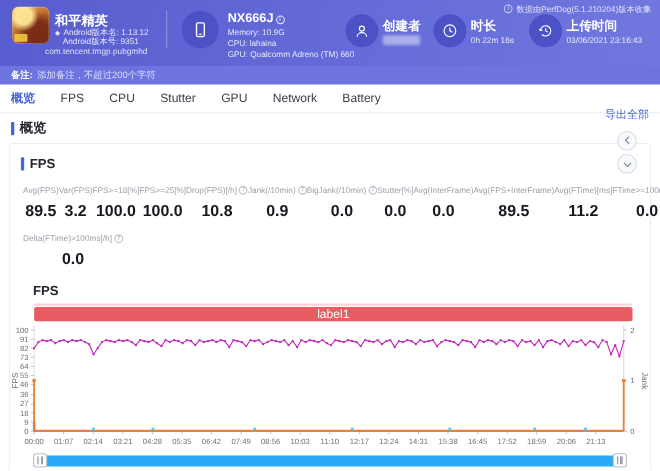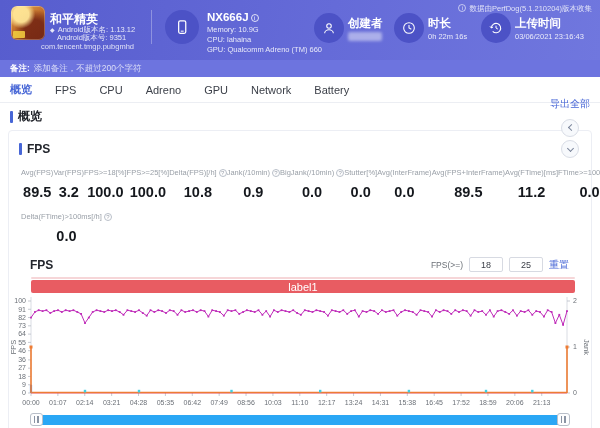--- a/index.html
+++ b/index.html
@@ -158,21 +158,21 @@
 
 <div class="note-bar">
   <b>备注:</b>
   <span>添加备注，不超过200个字符</span>
 </div>
 
 <nav class="tabs" id="tabs">
     <span class="tab active">概览</span>
     <span class="tab">FPS</span>
     <span class="tab">CPU</span>
-    <span class="tab">Adreno</span>
+    <span class="tab">Stutter</span>
     <span class="tab">GPU</span>
     <span class="tab">Network</span>
     <span class="tab">Battery</span>
   </nav>
 
 <div class="section-row">
   <span class="blue-bar"></span>
   <span class="section-title">概览</span>
   <span class="section-right">
     <span class="link-blue">导出全部</span>
@@ -213,21 +213,21 @@
         <div class="m-value">100.0</div>
       </div>
       <div class="metric">
         <div class="m-label">
           <span>FPS&gt;=25[%]</span>
         </div>
         <div class="m-value">100.0</div>
       </div>
       <div class="metric">
         <div class="m-label">
-          <span>Delta(FPS)[/h]</span>
+          <span>Drop(FPS)[/h]</span>
           <span class="info-g">?</span>
         </div>
         <div class="m-value">10.8</div>
       </div>
       <div class="metric">
         <div class="m-label">
           <span>Jank(/10min)</span>
           <span class="info-g">?</span>
         </div>
         <div class="m-value">0.9</div>
@@ -275,26 +275,20 @@
         <div class="m-label">
           <span>Delta(FTime)&gt;100ms[/h]</span>
           <span class="info-g">?</span>
         </div>
         <div class="m-value">0.0</div>
       </div>
     </div>
 
   <div class="chart-head">
     <span class="chart-title">FPS</span>
-    <span class="chart-ctrl">
-      <span>FPS(&gt;=)</span>
-      <input class="thr-input" value="18" style="">
-      <input class="thr-input" value="25" style="">
-      <span class="link-blue">重置</span>
-    </span>
   </div>
 
   <div class="banner-wrap">
     <div class="banner-pre"></div>
     <div class="banner">label1</div>
   </div>
 
   <svg class="chart-svg" id="chart" width="582" height="120" viewBox="0 0 582 120">
       <line x1="22" y1="2" x2="22" y2="98" stroke="#d9dce3"></line>
       <line x1="558" y1="2" x2="558" y2="98" stroke="#d9dce3"></line>

